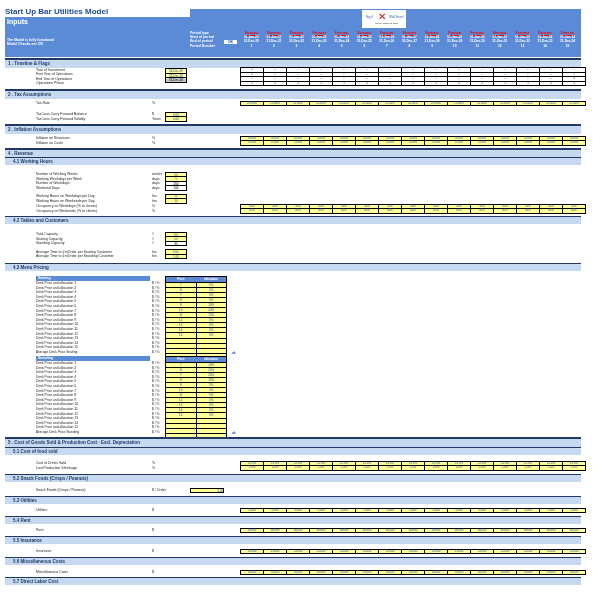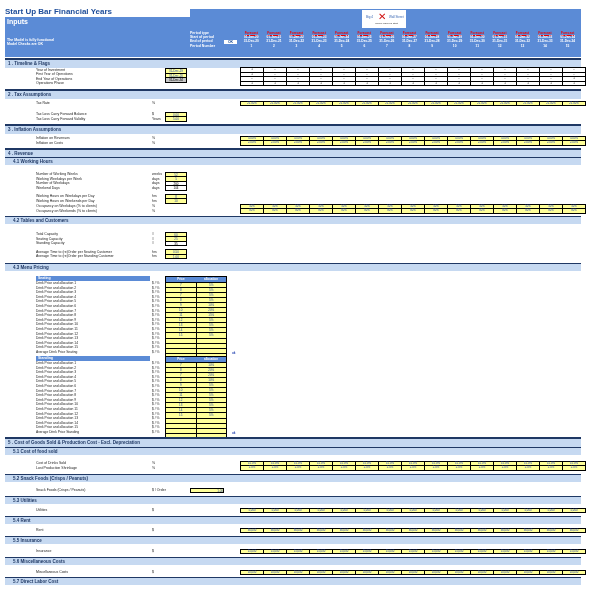--- a/index.html
+++ b/index.html
@@ -39,21 +39,21 @@
   .mgrid .r div{flex:1;background:#ffff99;font-size:3px;color:#1f3fb0;text-align:center;line-height:4px;}
   .mgrid .r div:first-child{border-right:0.8px solid #000;}
   .mgrid .r.t div{background:#fff;color:#000;}
   .mlbl{position:absolute;left:36px;font-size:3.3px;color:#222;line-height:4.1px;}
   .munit{position:absolute;left:152px;font-size:3.3px;color:#222;line-height:4.1px;}
   .ok{position:absolute;left:232px;font-size:3px;color:#1f3fb0;font-weight:bold;}
 </style>
 </head>
 <body>
 
-<div class="title">Start Up Bar Financial Years</div>
+<div class="title">Start Up Bar Utilities Model</div>
 <div class="hdr-top"></div>
 <div class="hdr">
   <div class="inputs">Inputs</div>
   <div class="msg">
     <div>The Model is fully functional</div>
     <div>Model Checks are OK</div>
   </div>
 </div>
 <div class="logo">
   <span class="l1">Big 4</span>

